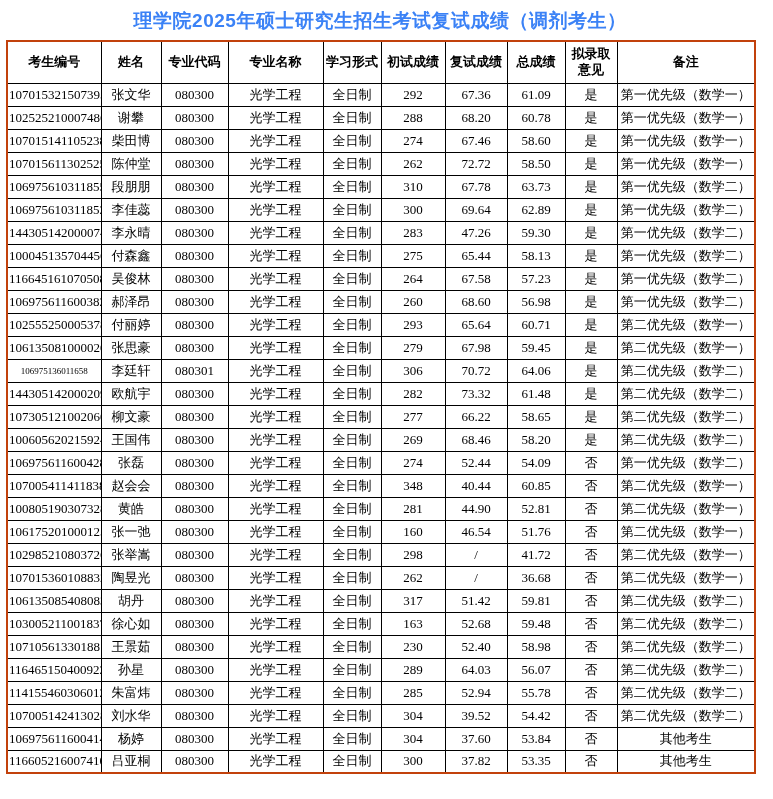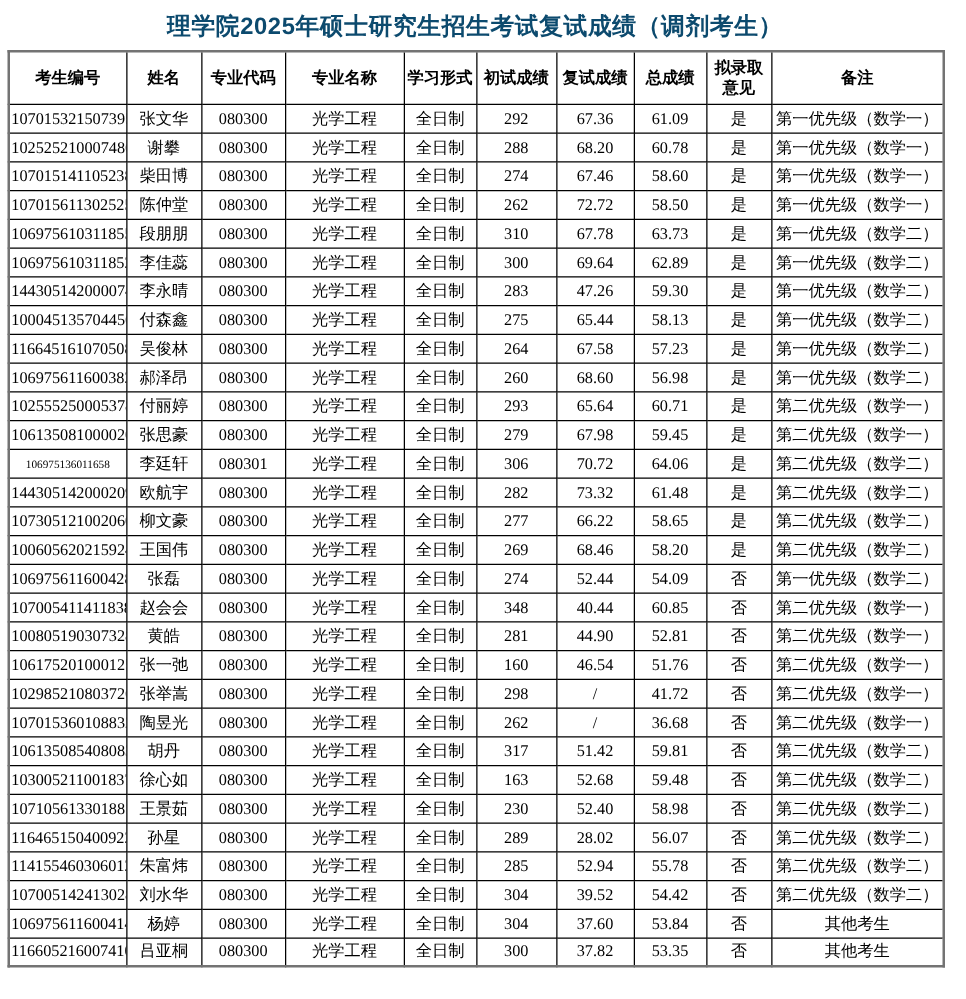--- a/index.html
+++ b/index.html
@@ -14,29 +14,29 @@
     overflow: hidden;
   }
   .page-title {
     padding-top: 8px;
     width: 760px;
     text-align: center;
     font-size: 19px;
     font-weight: bold;
     font-family: "Liberation Sans", sans-serif;
     letter-spacing: 0.5px;
-    color: #0c4a6e;
+    color: #3b82f6;
   }
   table.results {
     margin-left: 6px;
     margin-top: 6px;
     border-collapse: collapse;
     table-layout: fixed;
     width: 748px;
-    border: 2px solid #737373;
+    border: 2px solid #c2410c;
   }
   table.results th, table.results td {
     border: 1px solid #000000;
     text-align: center;
     vertical-align: middle;
     overflow: hidden;
     white-space: nowrap;
     padding: 0 1px;
   }
   table.results th {
@@ -401,21 +401,21 @@
           <td class="c-admit">否</td>
           <td class="c-remark">第二优先级（数学二）</td>
         </tr>
         <tr>
           <td class="c-id">116465150400922</td>
           <td class="c-name">孙星</td>
           <td class="c-major">080300</td>
           <td class="c-major">光学工程</td>
           <td class="c-study">全日制</td>
           <td class="c-initial">289</td>
-          <td class="c-retest">28.02</td>
+          <td class="c-retest">64.03</td>
           <td class="c-total">56.07</td>
           <td class="c-admit">否</td>
           <td class="c-remark">第二优先级（数学二）</td>
         </tr>
         <tr>
           <td class="c-id">114155460306012</td>
           <td class="c-name">朱富炜</td>
           <td class="c-major">080300</td>
           <td class="c-major">光学工程</td>
           <td class="c-study">全日制</td>

